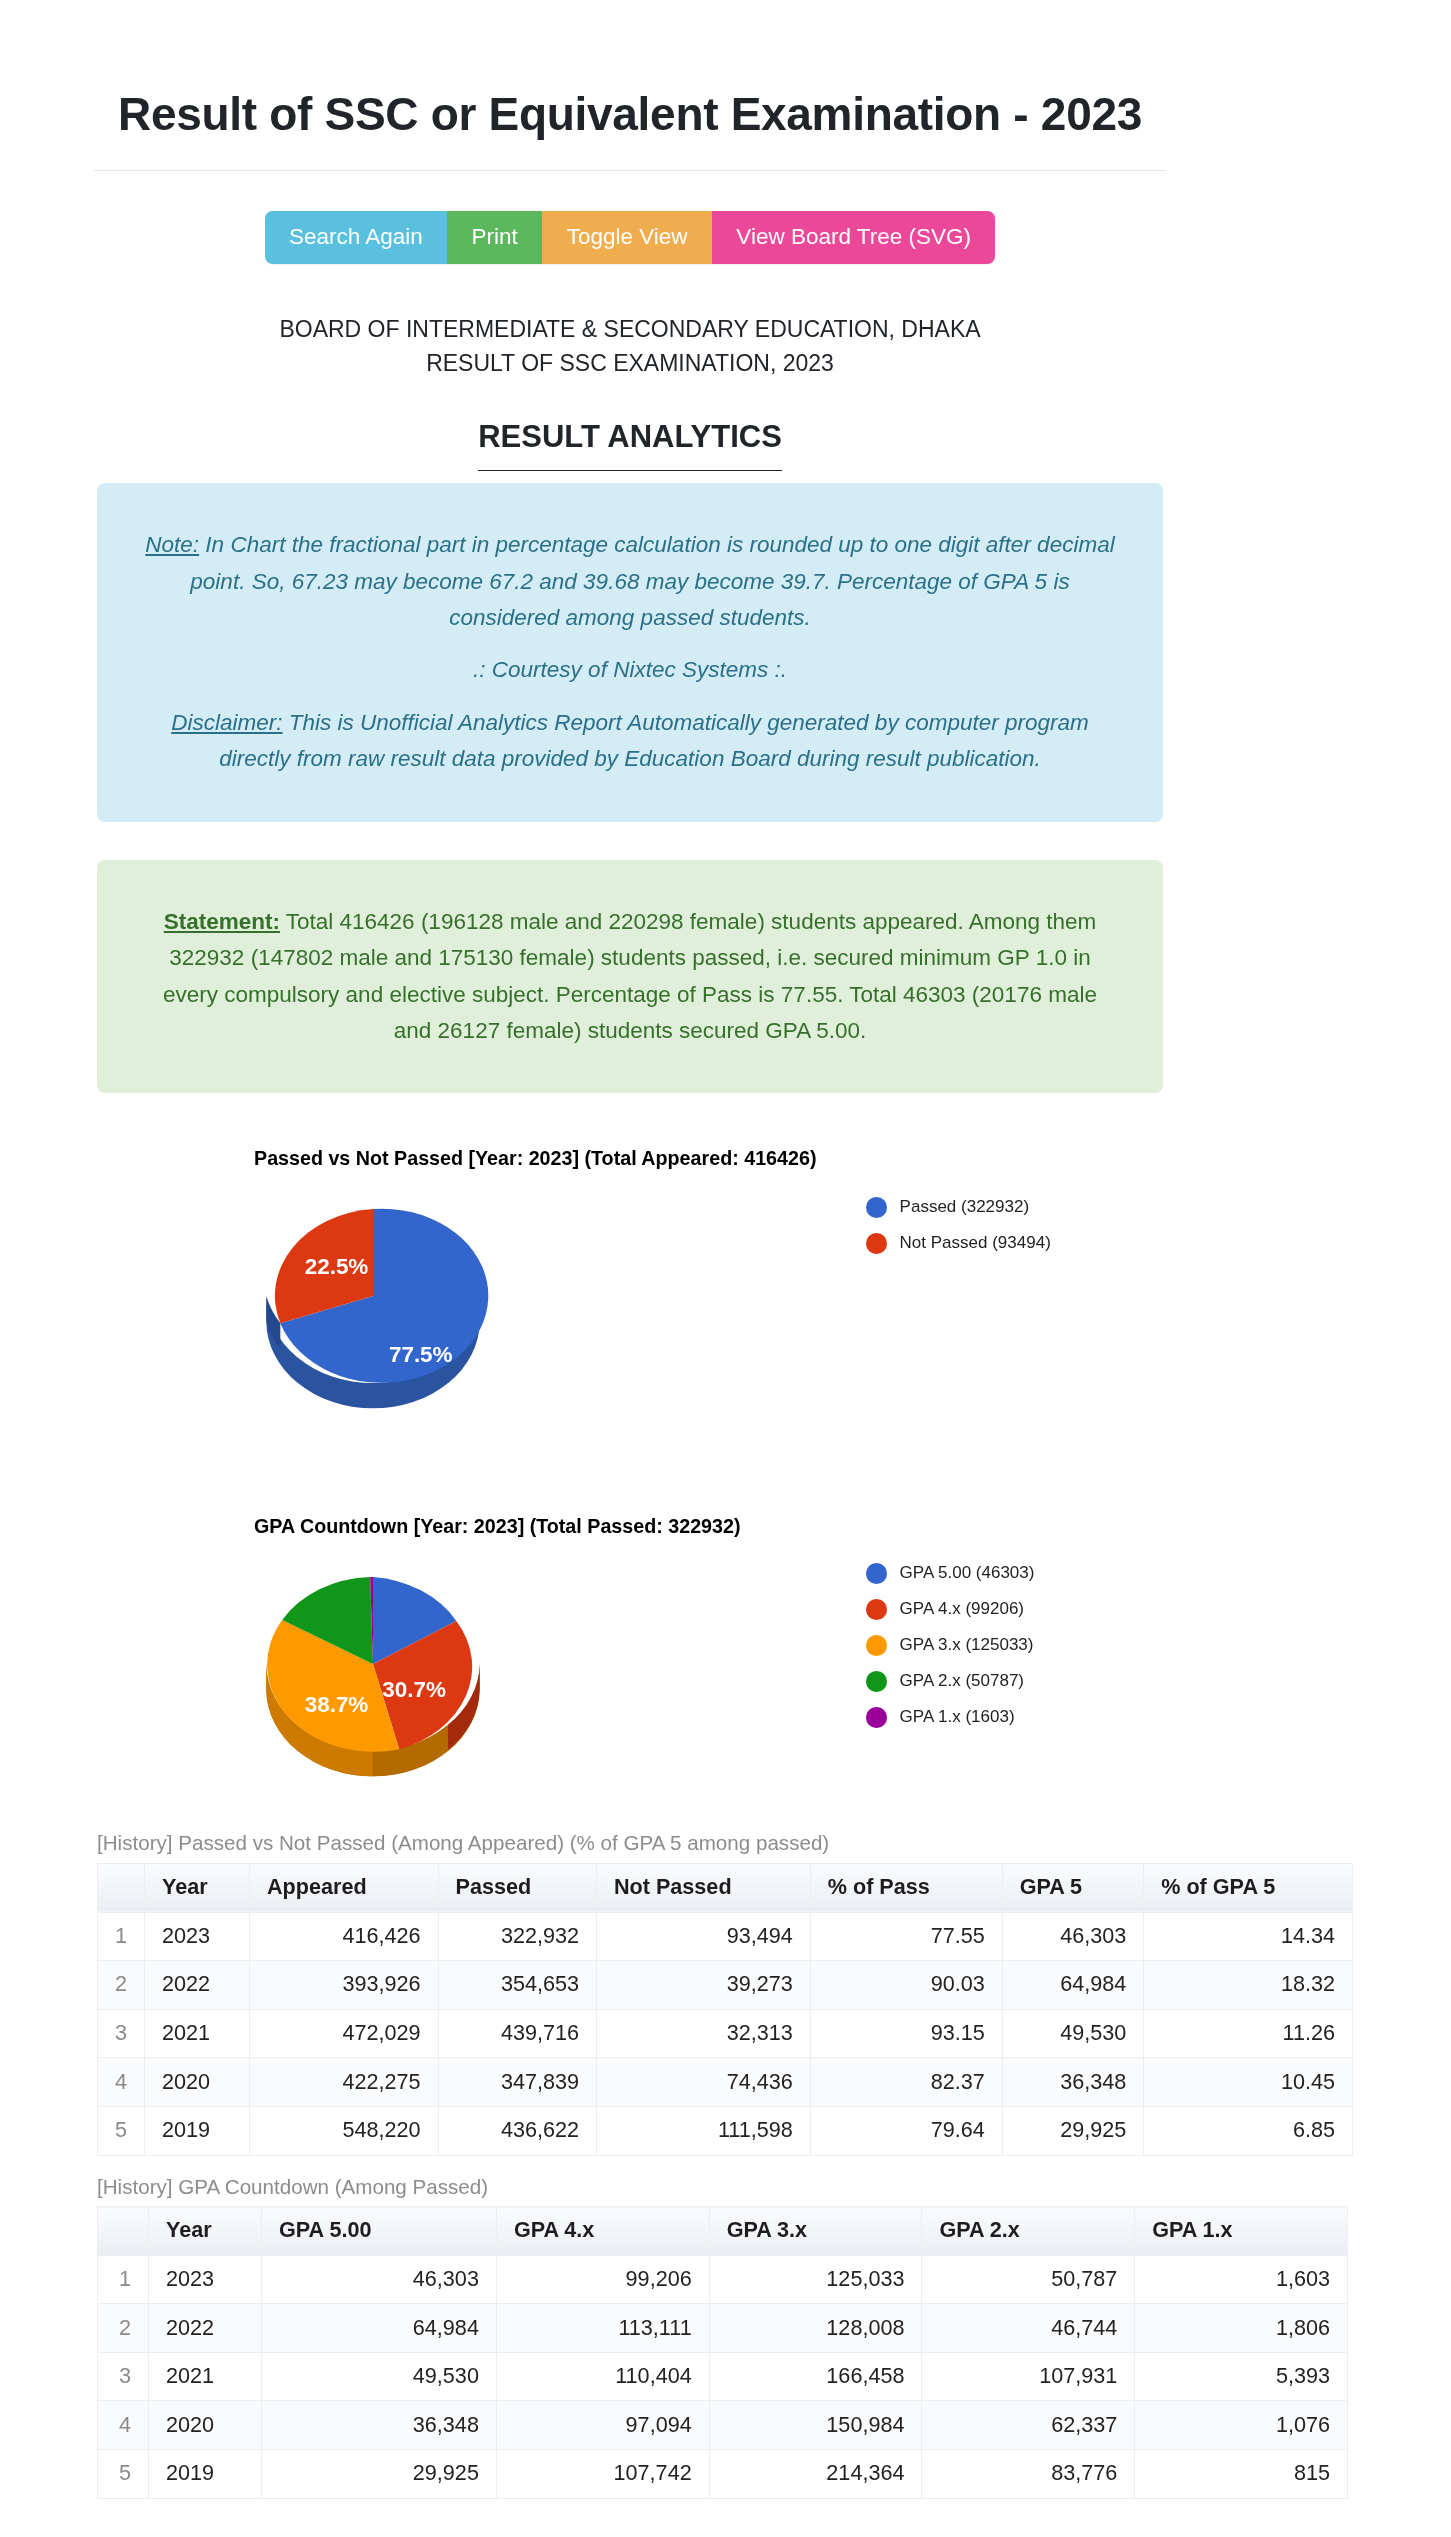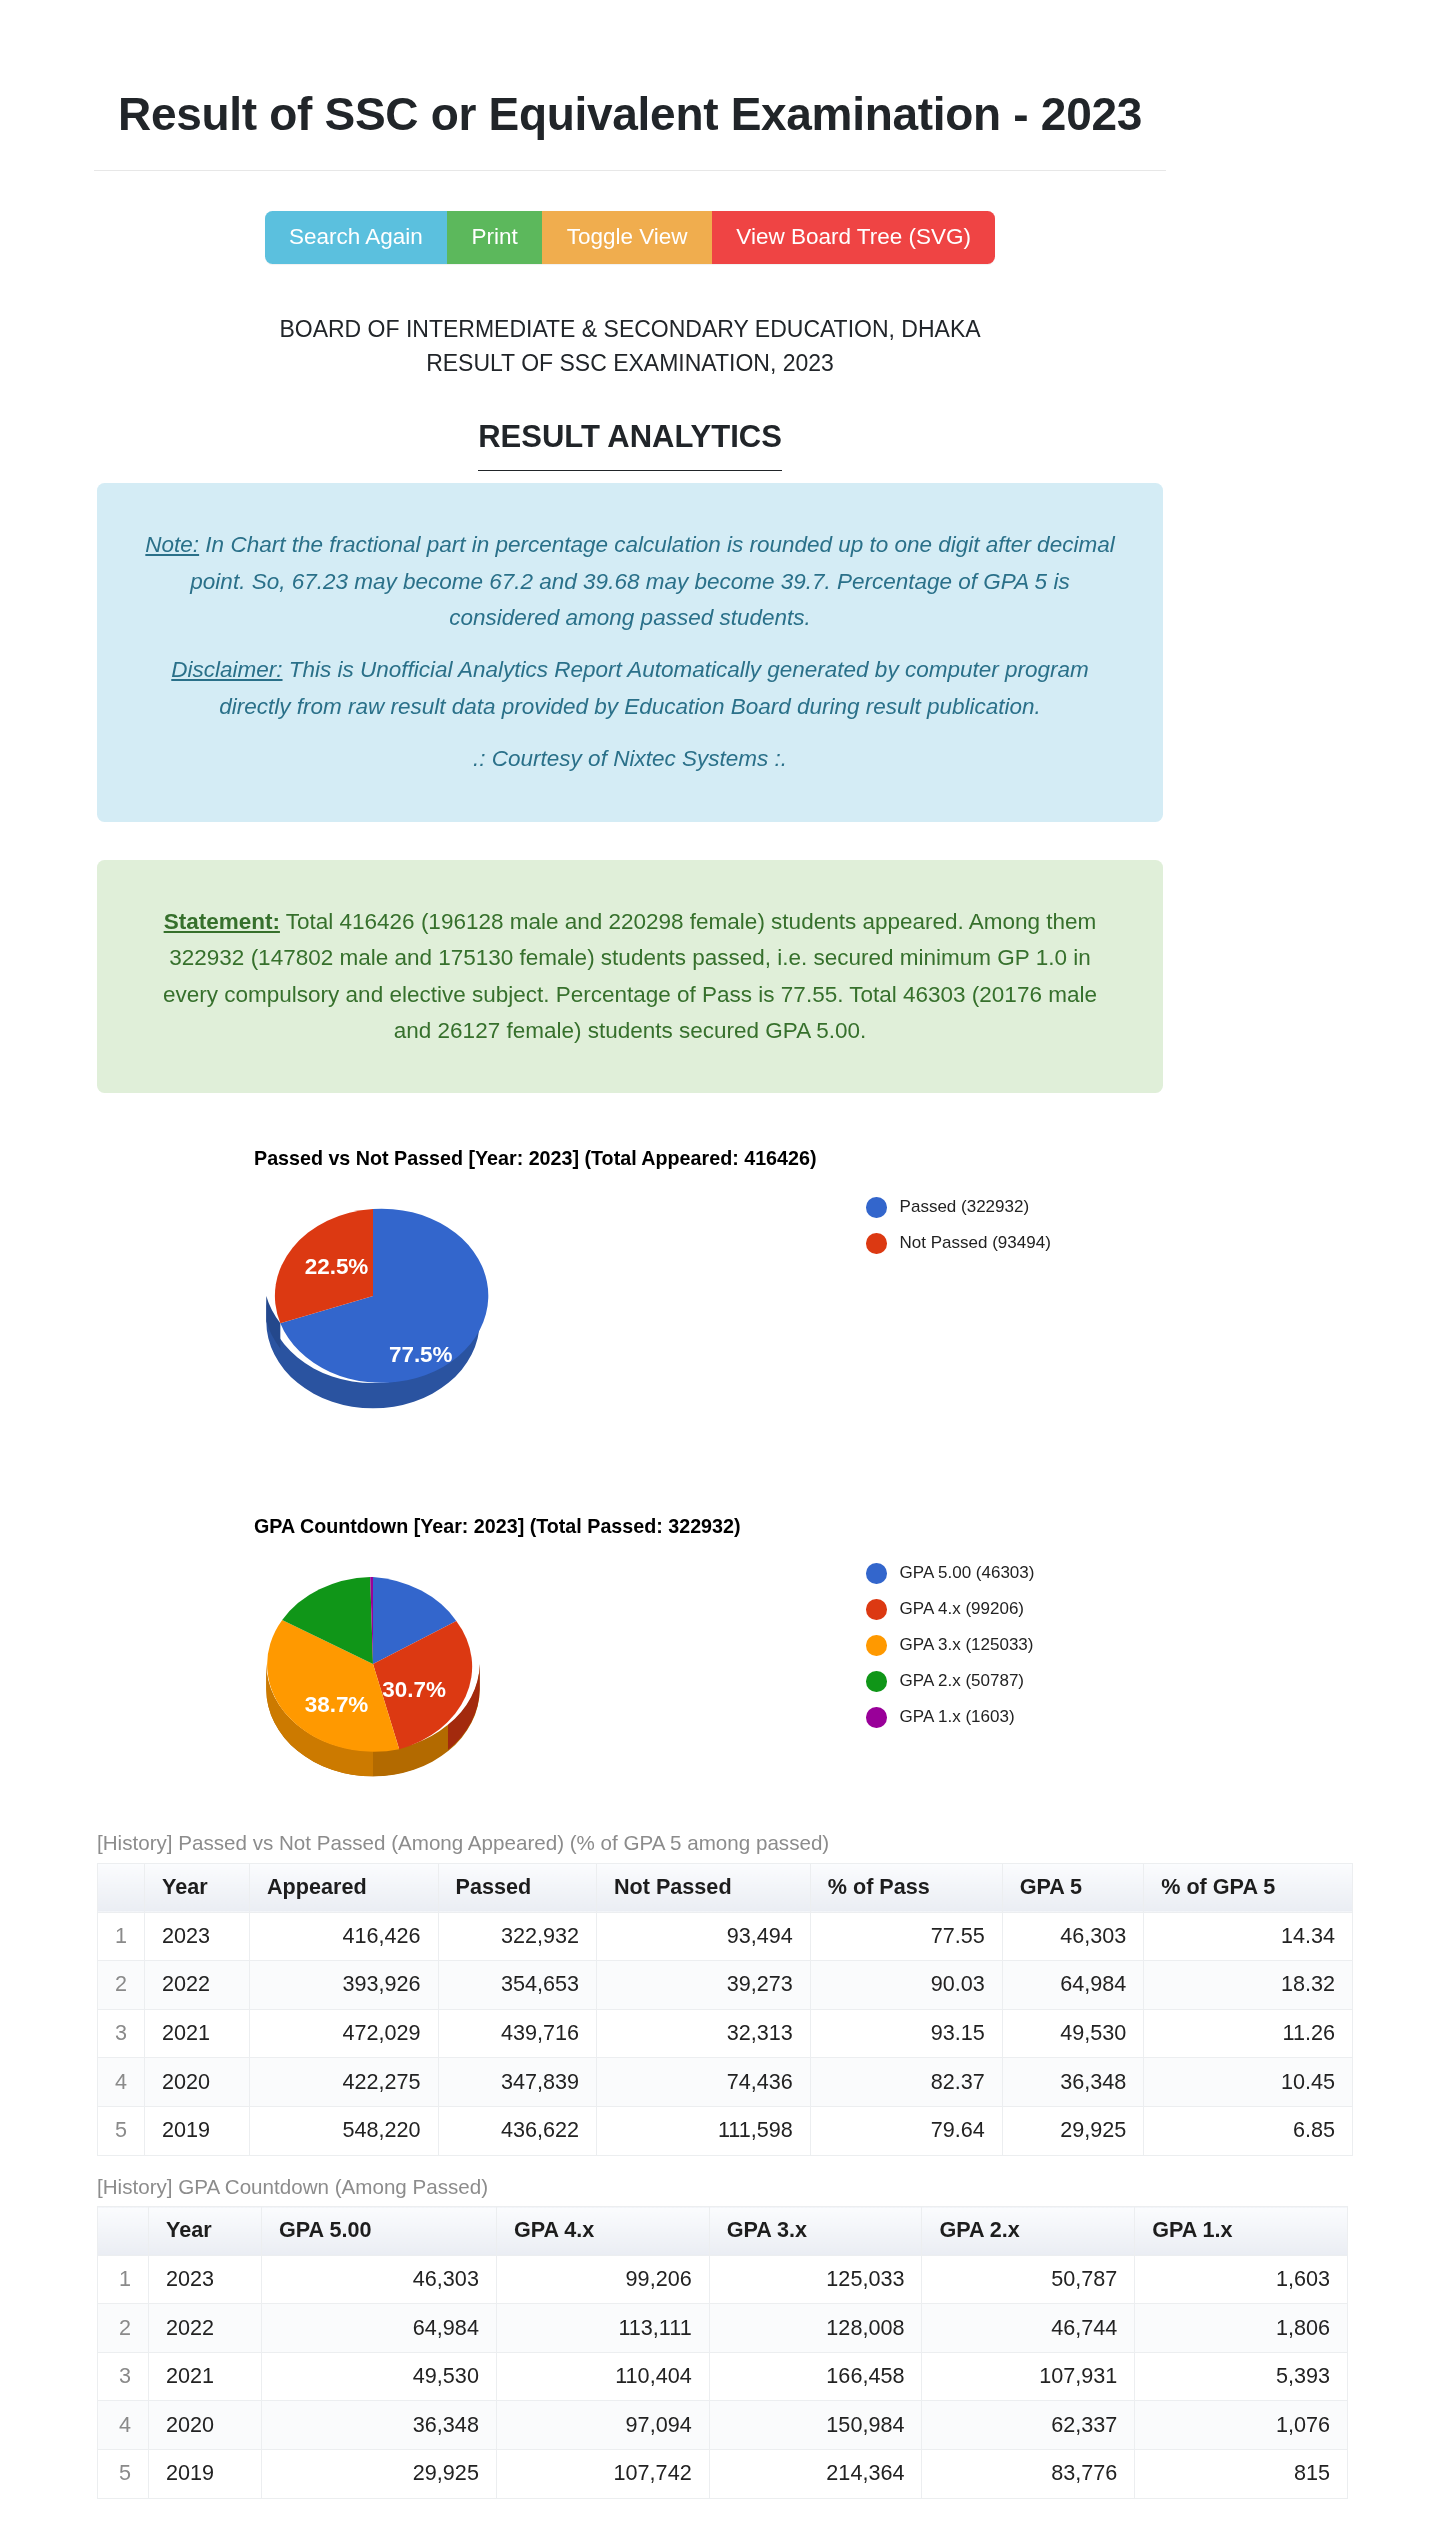--- a/index.html
+++ b/index.html
@@ -56,21 +56,21 @@
     font-size: 22.5px;
     font-weight: 400;
     padding: 12.2px 24.4px 14px 24.4px;
     line-height: 1.2;
     cursor: pointer;
     white-space: nowrap;
   }
   .btn-search  { background: #5bc0de; }
   .btn-print   { background: #5cb85c; }
   .btn-toggle  { background: #f0ad4e; }
-  .btn-tree    { background: #ef4444; }
+  .btn-tree    { background: #ec4899; }
 
   
   .board-head {
     text-align: center;
     margin-top: 49px;
     font-size: 23px;
     color: #212529;
     line-height: 1.45;
   }
   .board-head div { font-weight: 400; }
@@ -236,22 +236,22 @@
     <div>BOARD OF INTERMEDIATE &amp; SECONDARY EDUCATION, DHAKA</div>
     <div>RESULT OF SSC EXAMINATION, 2023</div>
   </div>
 
   <div class="analytics-head">
     <span>RESULT ANALYTICS</span>
   </div>
 
   <div class="alert alert-note">
     <p><span class="lbl">Note:</span><span> In Chart the fractional part in percentage calculation is rounded up to one digit after decimal point. So, 67.23 may become 67.2 and 39.68 may become 39.7. Percentage of GPA 5 is considered among passed students.</span></p>
+    <p>.: Courtesy of Nixtec Systems :.</p>
     <p><span class="lbl">Disclaimer:</span><span> This is Unofficial Analytics Report Automatically generated by computer program directly from raw result data provided by Education Board during result publication.</span></p>
-    <p>.: Courtesy of Nixtec Systems :.</p>
   </div>
 
   <div class="alert alert-stmt">
     <p><span class="lbl">Statement:</span><span> Total 416426 (196128 male and 220298 female) students appeared. Among them 322932 (147802 male and 175130 female) students passed, i.e. secured minimum GP 1.0 in every compulsory and elective subject. Percentage of Pass is 77.55. Total 46303 (20176 male and 26127 female) students secured GPA 5.00.</span></p>
   </div>
 
   <div class="chart-block">
     <div class="chart-title">Passed vs Not Passed [Year: 2023] (Total Appeared: 416426)</div>
     <div class="pie-wrap">
       <svg width="234" height="234" viewBox="0 0 250 250">

